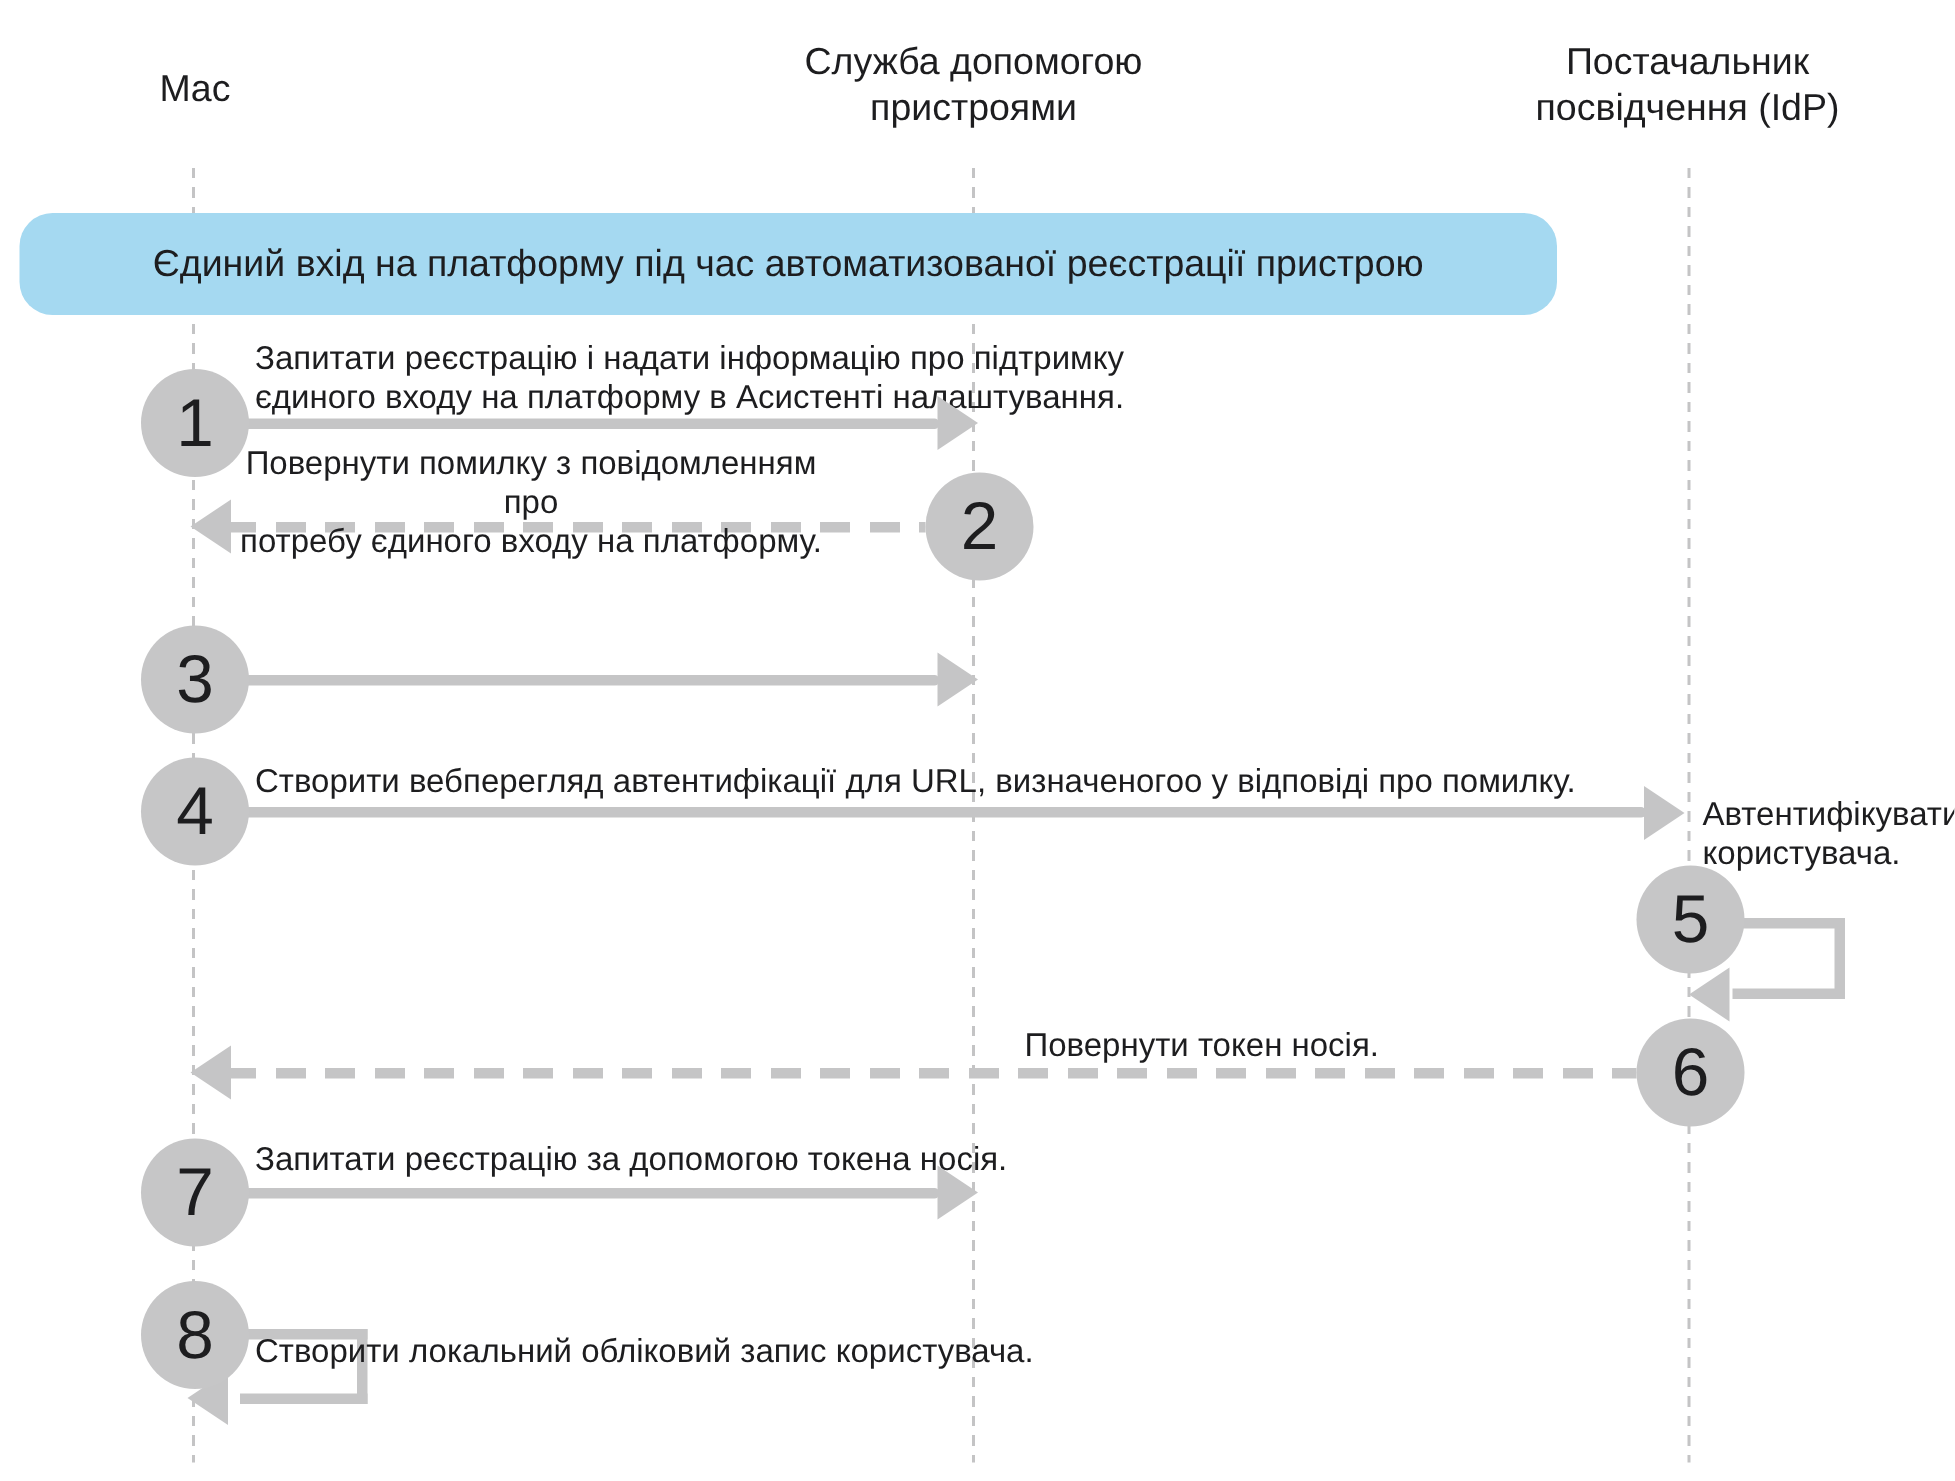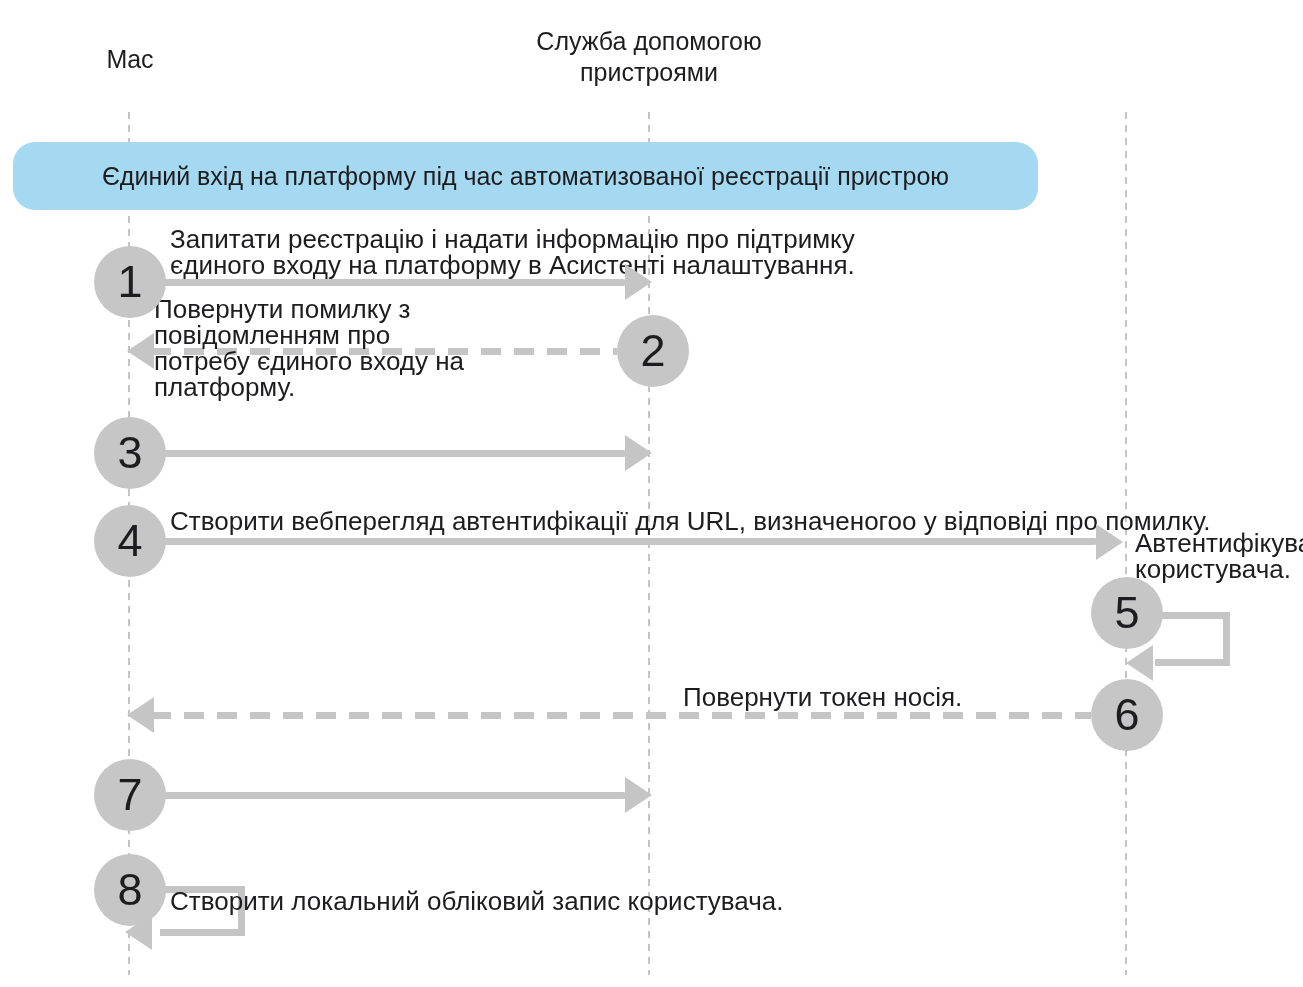--- a/index.html
+++ b/index.html
@@ -27,22 +27,22 @@
     background:var(--banner-blue);border-radius:22px;
     display:flex;align-items:center;justify-content:center;}
   .banner span{font-size:25px;}
 
   
   .badge{position:absolute;width:72px;height:72px;border-radius:50%;
     background:var(--circle-gray);display:flex;align-items:center;justify-content:center;
     font-size:45px;color:var(--text-color);z-index:3;}
 
   
-  .msg{position:absolute;font-size:26px;line-height:26px;white-space:pre-line;z-index:2;}
-  .msg.center{}
+  .msg{position:absolute;font-size:22px;line-height:26px;white-space:pre-line;z-index:2;}
+  .msg.center{text-align:center;}
   .msg.right{text-align:left;}
 
   
   .line{position:absolute;height:7px;background:var(--arrow-gray);border-radius:3px;z-index:1;}
   .line.dashed{background:repeating-linear-gradient(90deg,var(--arrow-gray) 0 20px,transparent 20px 33px);
     border-radius:0;}
   .head{position:absolute;width:0;height:0;border-top:18px solid transparent;
     border-bottom:18px solid transparent;z-index:2;}
   .head.right{border-left:27px solid var(--arrow-gray);}
   .head.left{border-right:27px solid var(--arrow-gray);}
@@ -55,20 +55,22 @@
 
 <div class="canvas">
 
   <div class="lifeline" style="left:128px;"></div>
   <div class="lifeline" style="left:648px;"></div>
   <div class="lifeline" style="left:1125px;"></div>
 
   <div class="actor" style="left:-20px;top:44px;">Mac</div>
   <div class="actor" style="left:499px;">Служба допомогою
 пристроями</div>
+  <div class="actor" style="left:975px;">Постачальник
+посвідчення (IdP)</div>
 
   <div class="banner">
     <span>Єдиний вхід на платформу під час автоматизованої реєстрації пристрою</span>
   </div>
 
   <div class="msg" style="left:170px;top:226px;">Запитати реєстрацію і надати інформацію про підтримку
 єдиного входу на платформу в Асистенті налаштування.</div>
   <div class="line" style="left:160px;top:279px;width:466px;"></div>
   <div class="head right" style="left:625px;top:264px;"></div>
   <div class="badge" style="left:94px;top:246px;">
@@ -104,20 +106,21 @@
     <span>5</span>
   </div>
 
   <div class="msg right" style="left:683px;top:684px;width:400px;">Повернути токен носія.</div>
   <div class="line dashed" style="left:151px;top:712px;width:940px;"></div>
   <div class="head left" style="left:127px;top:697px;"></div>
   <div class="badge" style="left:1091px;top:679px;">
     <span>6</span>
   </div>
 
+  <div class="msg" style="left:170px;top:760px;">Запитати реєстрацію за допомогою токена носія.</div>
   <div class="line" style="left:160px;top:792px;width:466px;"></div>
   <div class="head right" style="left:625px;top:777px;"></div>
   <div class="badge" style="left:94px;top:759px;">
     <span>7</span>
   </div>
 
   <div class="msg" style="left:170px;top:856px;margin-top:32px;">Створити локальний обліковий запис користувача.</div>
   <div class="loop" style="left:160px;top:886px;width:85px;height:50px;"></div>
   <div class="head left" style="left:125px;top:914px;"></div>
   <div class="badge" style="left:94px;top:854px;">

